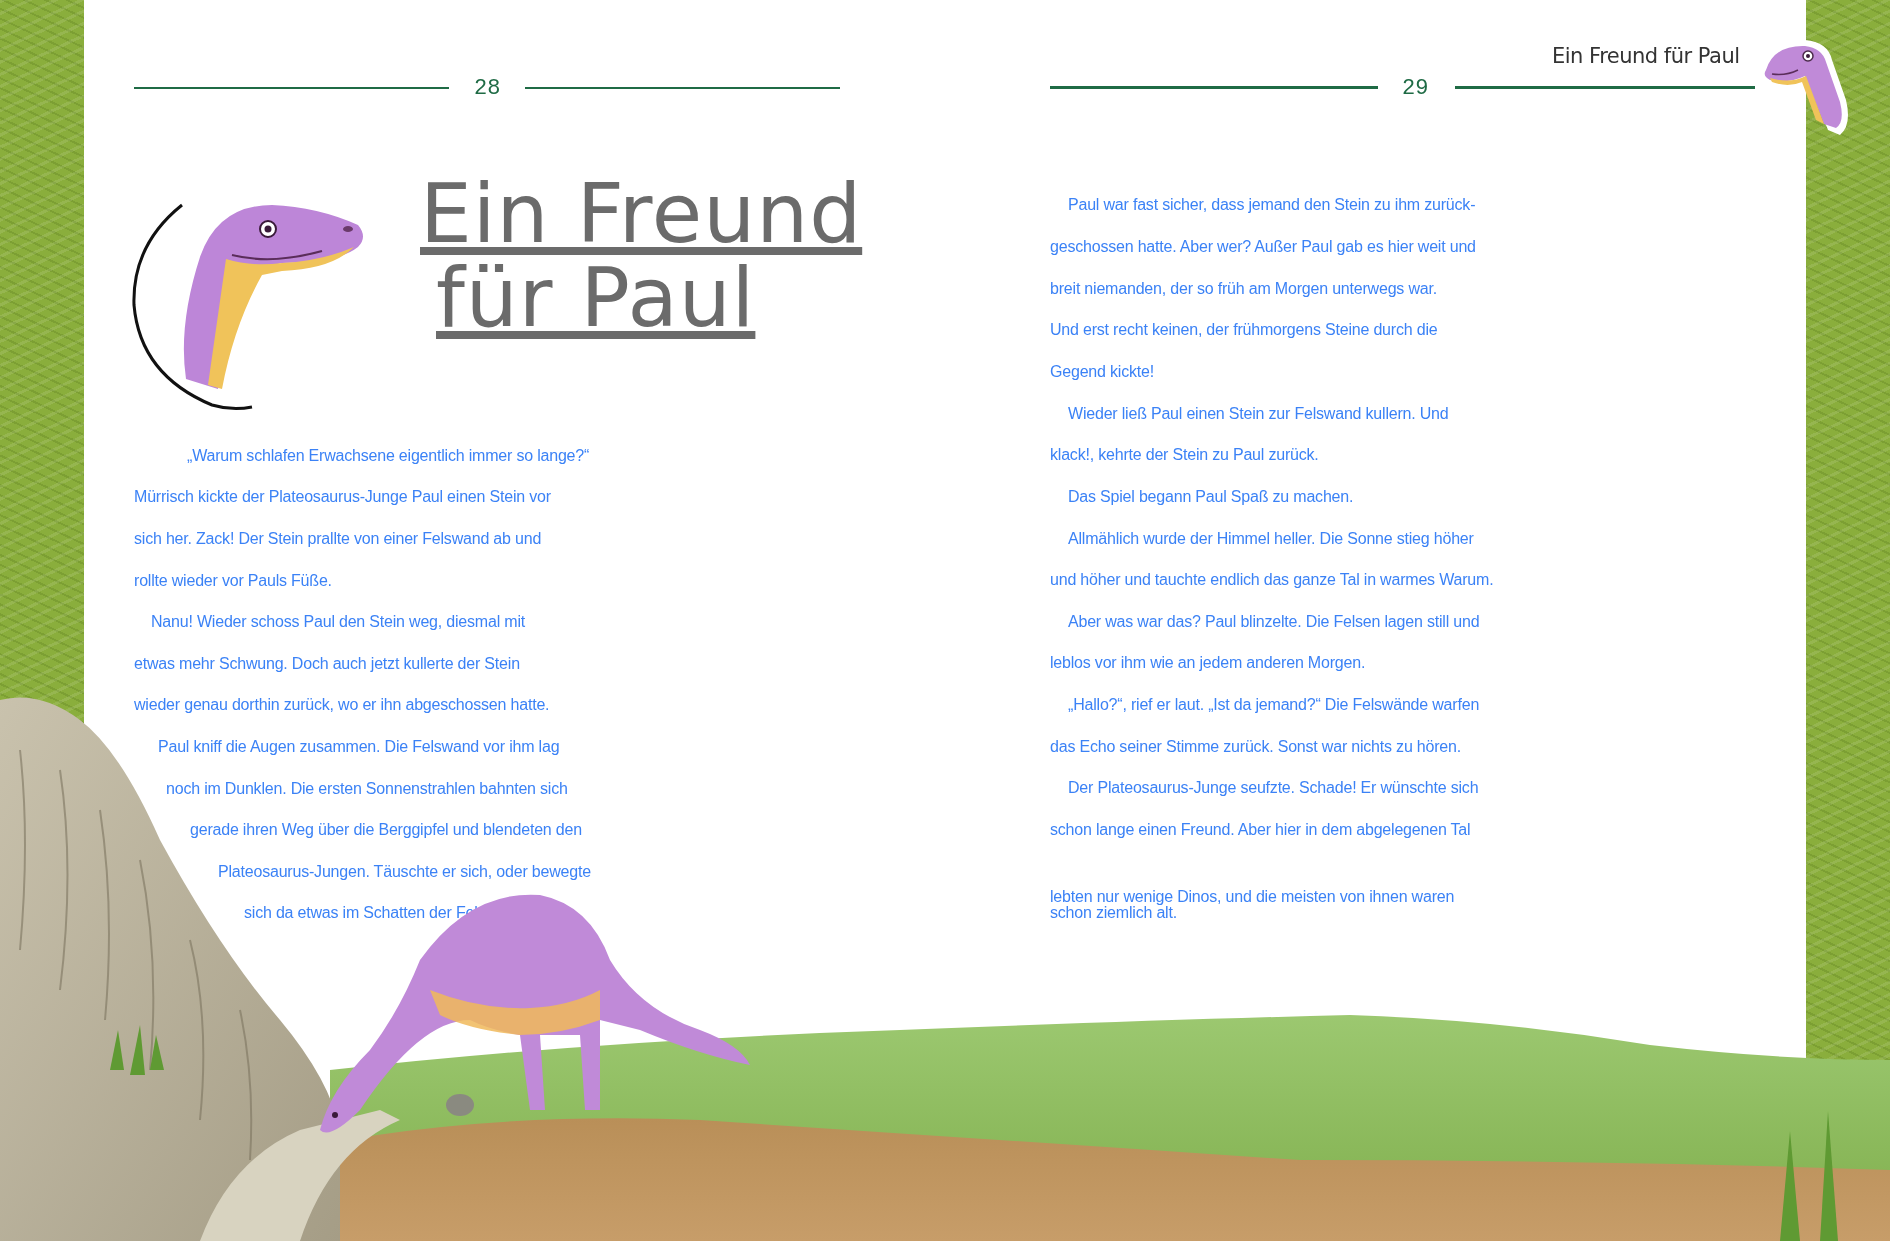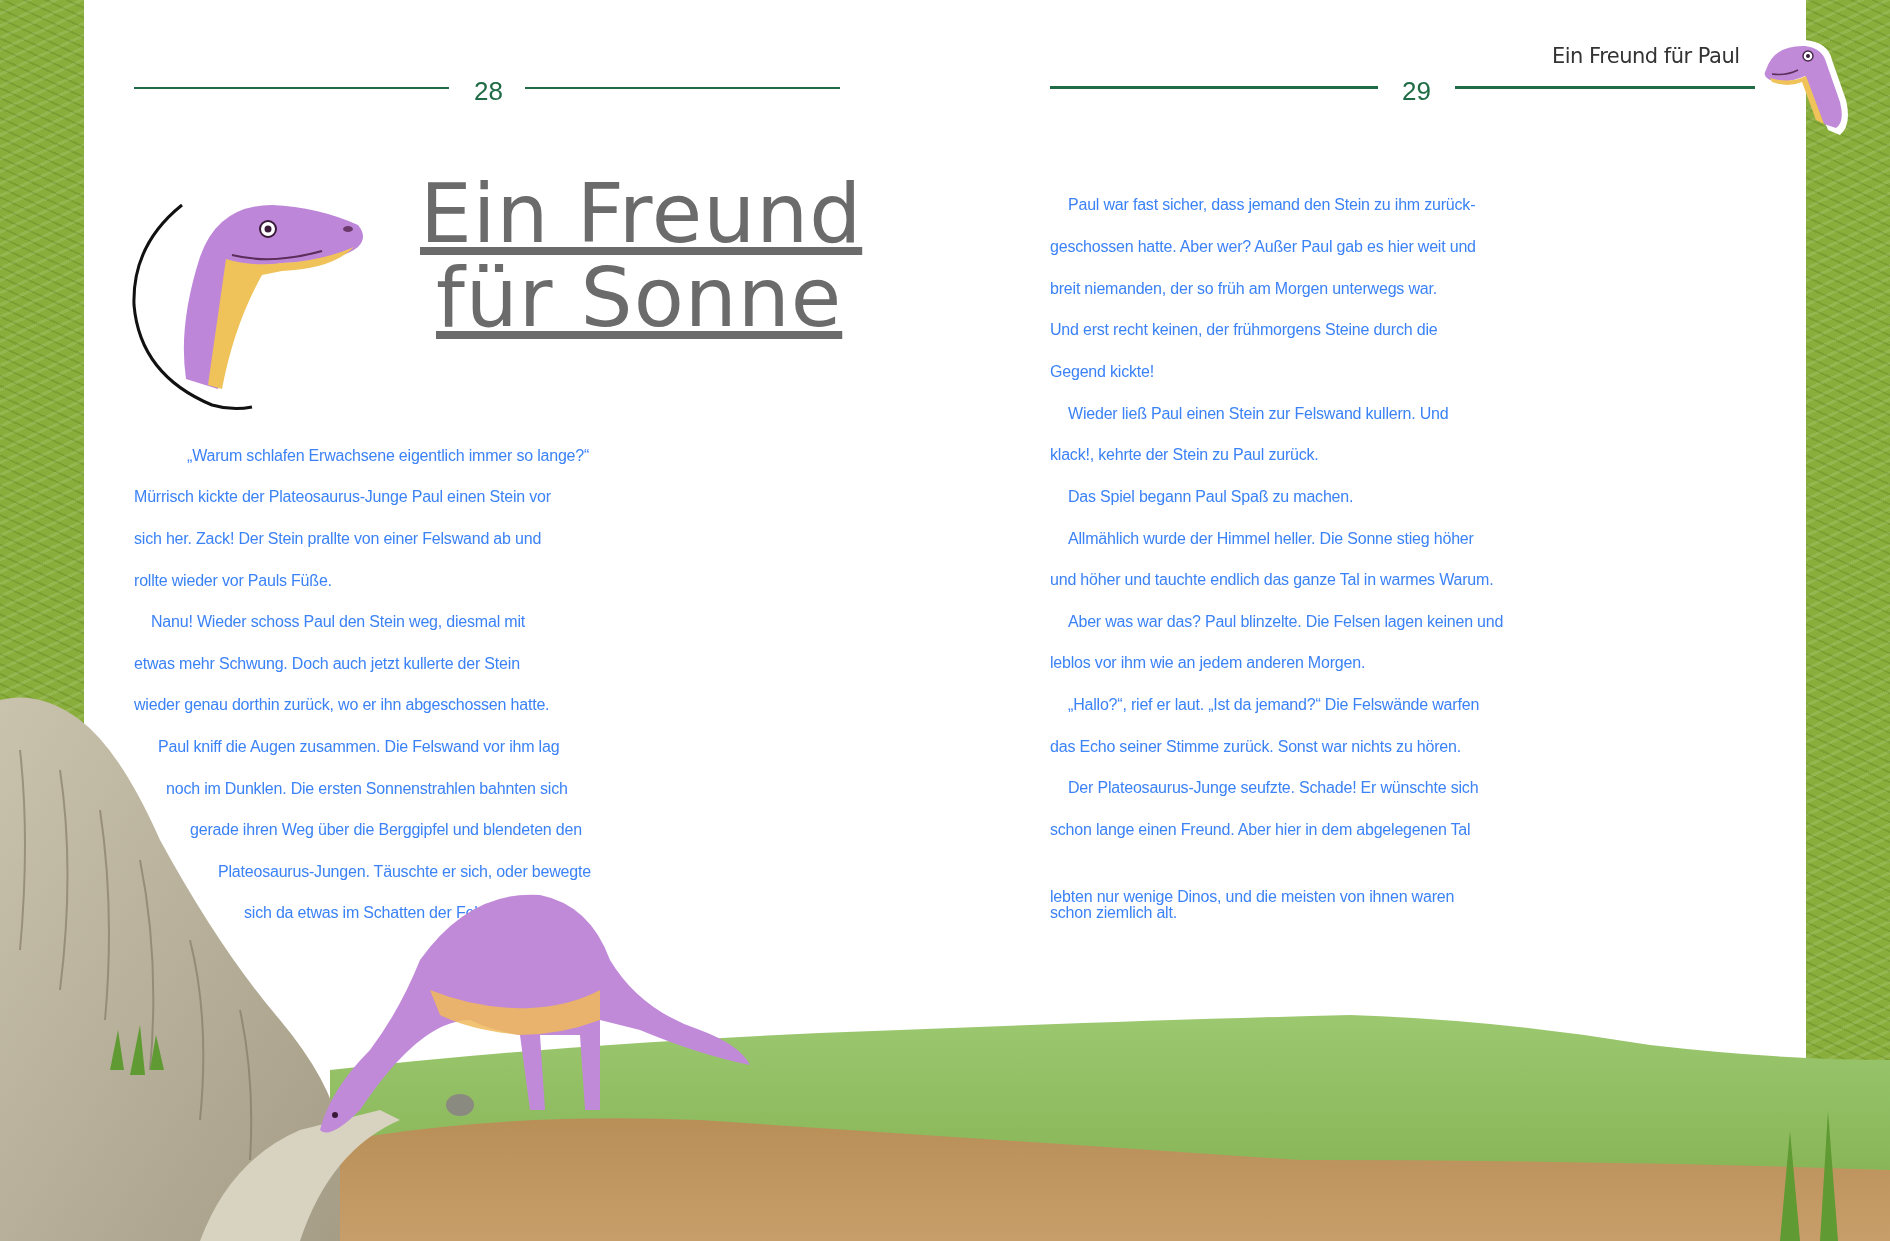--- a/index.html
+++ b/index.html
@@ -9,21 +9,21 @@
         repeating-linear-gradient(155deg, rgba(255,255,255,0.10) 0 3px, rgba(0,0,0,0) 3px 11px),
         repeating-linear-gradient(25deg, rgba(60,90,10,0.18) 0 2px, rgba(0,0,0,0) 2px 9px),
         #8aae3c; }
     .grass-left { left:0; width:84px; }
     .grass-right { left:1806px; width:84px; }
     .page { position:absolute; top:0; height:1241px; background:#fff; }
     .page-left { left:84px; width:860px; }
     .page-right { left:944px; width:862px; }
     .rule { position:absolute; height:2px; background:#1f6b45; }
     .rule.thick { height:3px; }
-    .page-num { position:absolute; font-family:Liberation Sans, sans-serif; font-size:26px; color:#1f6b45; }
+    .page-num { position:absolute; font-family:Liberation Mono, monospace; font-size:22px; color:#1f6b45; }
     .running-head { position:absolute; font-family:"DejaVu Sans", sans-serif; font-size:21px; color:#333; letter-spacing:-0.5px; }
     .chapter-title { position:absolute; font-family:"DejaVu Sans", sans-serif; color:#6b6b6b; font-weight:normal; line-height:1.02; letter-spacing:1px;text-decoration:underline; }
     .chapter-title span { display:block; }
     .text-line { position:absolute; white-space:nowrap; font-family:"Liberation Sans", sans-serif; font-size:16px; color:#3b82f6; letter-spacing:-0.2px; }
     .illus { position:absolute; }
   </style>
 </head>
 <body>
 
 <div class="grass-strip grass-left"></div>
@@ -56,21 +56,21 @@
   <path d="M78 72 Q96 20 150 20 Q196 22 236 40 Q246 52 236 62 Q216 78 160 78 L136 84 Q106 138 96 204 L64 194 Q56 140 78 72 Z" fill="#bd86d8"></path>
   <path d="M104 74 Q130 82 160 78 Q200 76 232 62 Q210 84 160 86 L140 90 Q112 140 100 204 L86 200 Q96 130 104 74 Z" fill="#f0c35a"></path>
   <circle cx="146" cy="44" r="8" fill="#fff" stroke="#3a1a3a" stroke-width="2"></circle>
   <circle cx="146" cy="44" r="3.5" fill="#3a1a3a"></circle>
   <ellipse cx="226" cy="44" rx="5" ry="3" fill="#6a3a6a"></ellipse>
   <path d="M110 70 Q150 80 200 66" stroke="#5a2d5a" stroke-width="2" fill="none"></path>
 </svg>
 
 <div class="chapter-title" style="left:420px; top:172px; font-size:82px;">
   <span>Ein Freund</span>
-  <span style="margin-left:16px;">für Sonne</span>
+  <span style="margin-left:16px;">für Paul</span>
 </div>
 
 <div class="text-line" style="left:151px; top:447px;margin-left:36px;">„Warum schlafen Erwachsene eigentlich immer so lange?“</div>
 <div class="text-line" style="left:134px; top:488px;">Mürrisch kickte der Plateosaurus-Junge Paul einen Stein vor</div>
 <div class="text-line" style="left:134px; top:530px;">sich her. Zack! Der Stein prallte von einer Felswand ab und</div>
 <div class="text-line" style="left:134px; top:572px;">rollte wieder vor Pauls Füße.</div>
 <div class="text-line" style="left:151px; top:613px;">Nanu! Wieder schoss Paul den Stein weg, diesmal mit</div>
 <div class="text-line" style="left:134px; top:655px;">etwas mehr Schwung. Doch auch jetzt kullerte der Stein</div>
 <div class="text-line" style="left:134px; top:696px;">wieder genau dorthin zurück, wo er ihn abgeschossen hatte.</div>
 <div class="text-line" style="left:158px; top:738px;">Paul kniff die Augen zusammen. Die Felswand vor ihm lag</div>
@@ -82,21 +82,21 @@
 <div class="text-line" style="left:1068px; top:196px;">Paul war fast sicher, dass jemand den Stein zu ihm zurück-</div>
 <div class="text-line" style="left:1050px; top:238px;">geschossen hatte. Aber wer? Außer Paul gab es hier weit und</div>
 <div class="text-line" style="left:1050px; top:280px;">breit niemanden, der so früh am Morgen unterwegs war.</div>
 <div class="text-line" style="left:1050px; top:321px;">Und erst recht keinen, der frühmorgens Steine durch die</div>
 <div class="text-line" style="left:1050px; top:363px;">Gegend kickte!</div>
 <div class="text-line" style="left:1068px; top:405px;">Wieder ließ Paul einen Stein zur Felswand kullern. Und</div>
 <div class="text-line" style="left:1050px; top:446px;">klack!, kehrte der Stein zu Paul zurück.</div>
 <div class="text-line" style="left:1068px; top:488px;">Das Spiel begann Paul Spaß zu machen.</div>
 <div class="text-line" style="left:1068px; top:530px;">Allmählich wurde der Himmel heller. Die Sonne stieg höher</div>
 <div class="text-line" style="left:1050px; top:571px;">und höher und tauchte endlich das ganze Tal in warmes Warum.</div>
-<div class="text-line" style="left:1068px; top:613px;">Aber was war das? Paul blinzelte. Die Felsen lagen keinen und</div>
+<div class="text-line" style="left:1068px; top:613px;">Aber was war das? Paul blinzelte. Die Felsen lagen still und</div>
 <div class="text-line" style="left:1050px; top:654px;">leblos vor ihm wie an jedem anderen Morgen.</div>
 <div class="text-line" style="left:1068px; top:696px;">„Hallo?“, rief er laut. „Ist da jemand?“ Die Felswände warfen</div>
 <div class="text-line" style="left:1050px; top:738px;text-align:center;">das Echo seiner Stimme zurück. Sonst war nichts zu hören.</div>
 <div class="text-line" style="left:1068px; top:779px;">Der Plateosaurus-Junge seufzte. Schade! Er wünschte sich</div>
 <div class="text-line" style="left:1050px; top:821px;">schon lange einen Freund. Aber hier in dem abgelegenen Tal</div>
 <div class="text-line" style="left:1050px; top:863px;margin-top:25px;">lebten nur wenige Dinos, und die meisten von ihnen waren</div>
 <div class="text-line" style="left:1050px; top:904px;">schon ziemlich alt.</div>
 
 <svg class="illus" style="left:0; top:690px;" width="1890" height="551" viewBox="0 0 1890 551">
   <defs>

